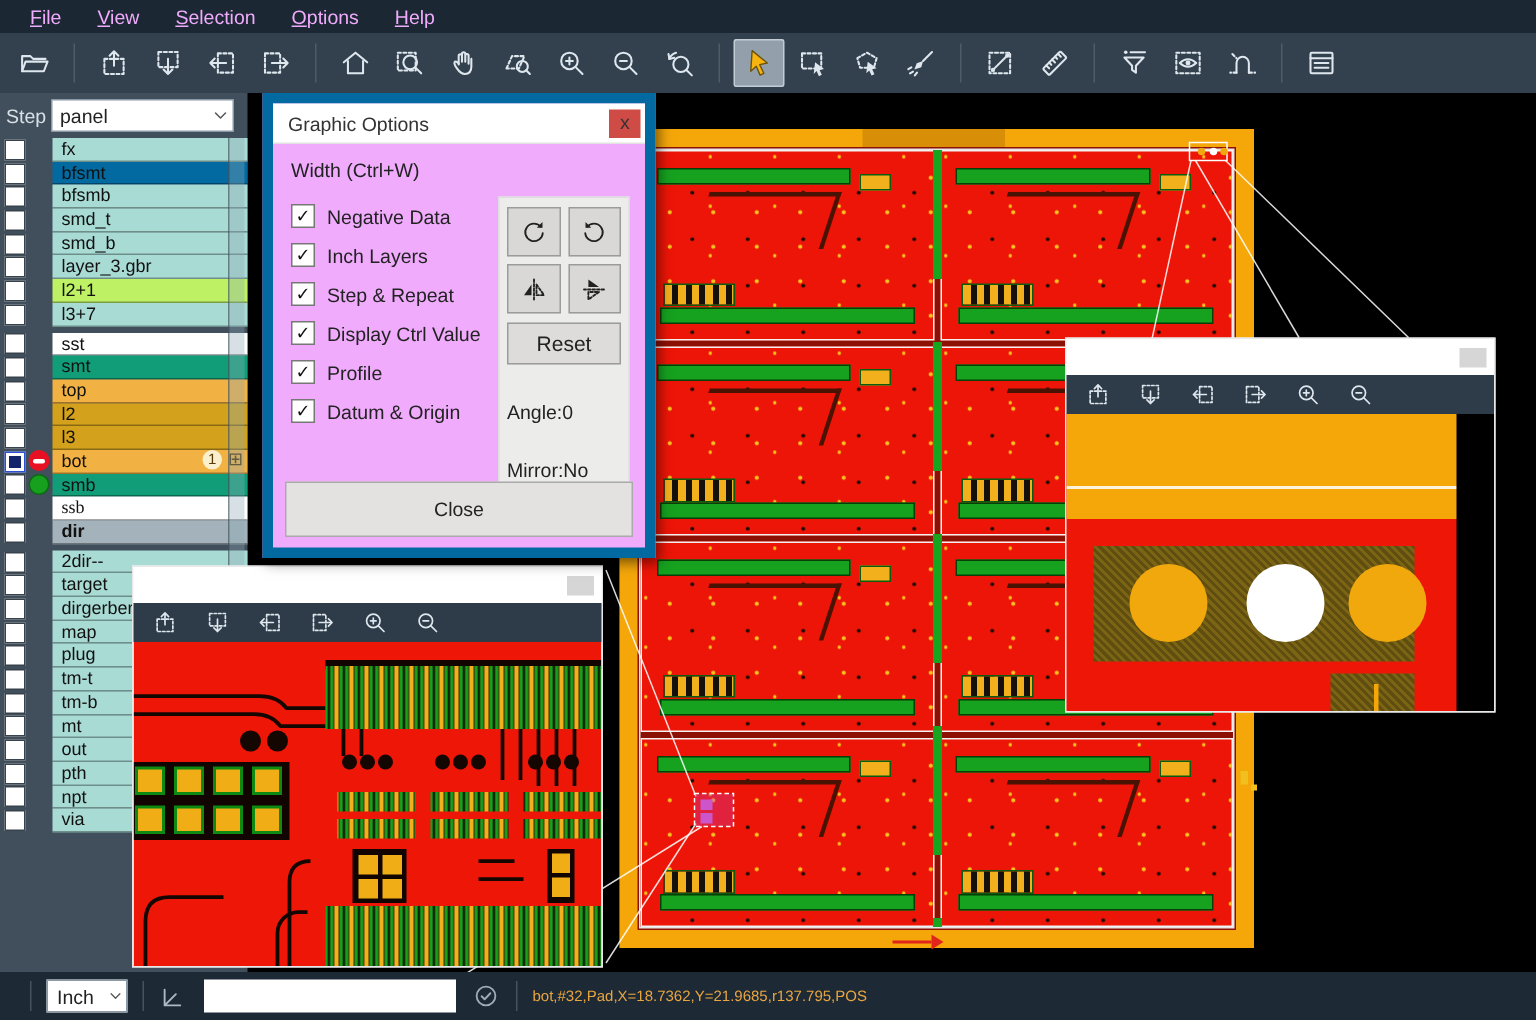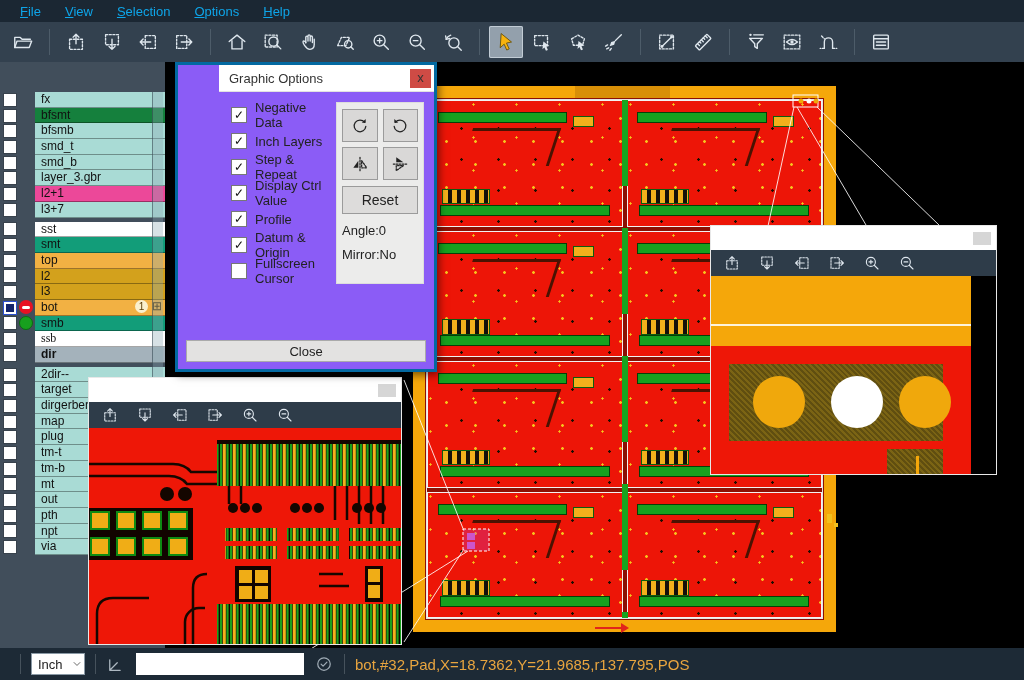--- a/index.html
+++ b/index.html
@@ -2,21 +2,21 @@
 <html><head>
 <meta charset="utf-8">
 <style>
   html,body{margin:0;padding:0;background:#000;}
   #app{position:relative;width:1024px;height:680px;overflow:hidden;
        font-family:"Liberation Sans",sans-serif;background:#000;user-select:none;}
   
   #menubar{position:absolute;left:0;top:0;width:1024px;height:22px;background:#1b2733;z-index:8;
            display:flex;align-items:center;}
   #menu-list{list-style:none;margin:0;padding:0 0 0 8px;display:flex;gap:0;}
-  #menu-list li{color:#0ea5e9;font-size:13px;padding:2px 12px;cursor:default;}
+  #menu-list li{color:#f0abfc;font-size:13px;padding:2px 12px;cursor:default;}
   #menu-list li u{text-decoration:underline;}
   
   #toolbar{position:absolute;left:0;top:22px;width:1024px;height:40px;background:#33414f;z-index:8;
            display:flex;align-items:center;gap:2px;padding-left:6px;box-sizing:border-box;}
   .tsep{width:1px;height:26px;background:#4d5c69;margin:0 7px;flex:none;}
   .tool{width:34px;height:32px;display:flex;align-items:center;justify-content:center;
         background:transparent;border:none;border-radius:2px;padding:0;flex:none;cursor:pointer;}
   .tool.active{background:#93a0ac;box-shadow:inset 0 0 0 1px #c2ccd5;}
   .ic{width:22px;height:22px;color:#dfe7ee;stroke:currentColor;fill:none;stroke-width:1.5;
       stroke-linecap:round;stroke-linejoin:round;display:block;}
@@ -75,22 +75,22 @@
         background:repeating-linear-gradient(90deg,#f2b01c 0 5px,#15100a 5px 9px);border:1px solid #0c5c10;}
   .chip{position:absolute;right:14%;top:12%;width:10%;height:7%;background:#f2b01c;border:1px solid #0c5c10;}
   #midstrip{position:absolute;left:calc(50% - 3px);top:2px;bottom:2px;width:6px;
             background:repeating-linear-gradient(180deg,#17a41f 0 86px,rgba(0,0,0,0) 86px 128px);}
   #dir-arrow{position:absolute;left:430px;top:565px;width:26px;height:2px;background:#e1251b;}
   #dir-arrow::after{content:"";position:absolute;right:-8px;top:-4px;border-left:8px solid #e1251b;
             border-top:5px solid transparent;border-bottom:5px solid transparent;}
   .speck{position:absolute;background:#f2c01e;}
   #leaders{position:absolute;left:165px;top:62px;z-index:2;pointer-events:none;}
   
-  #dialog{position:absolute;left:175px;top:62px;width:262px;height:310px;background:#8b5cf6;
-          border:3px solid #0369a1;box-shadow:2px 3px 8px rgba(0,0,0,.5);z-index:5;box-sizing:border-box;padding-left:41px;}
+  #dialog{position:absolute;left:175px;top:62px;width:262px;height:310px;background:#f0abfc;
+          border:7px solid #0369a1;box-shadow:2px 3px 8px rgba(0,0,0,.5);z-index:5;box-sizing:border-box;}
   .dlg-title{height:26px;background:#fff;display:flex;align-items:center;padding-left:10px;
              border-bottom:1px solid #e3e2e1;}
   .dlg-title span{font-size:13px;color:#333;}
   .dlg-close{margin-left:auto;width:21px;height:19px;background:#cf4b45;color:#fff;border:none;
              font-size:11px;line-height:17px;cursor:pointer;margin-right:3px;padding:0;}
   .dlg-label{font-size:13px;color:#222;margin:10px 0 6px 12px;}
   .radio-box{margin:0 10px;background:#fafafa;border:1px solid #d8d7d6;height:32px;display:flex;
              align-items:center;padding:0 8px;gap:22px;}
   .radio-item{display:flex;align-items:center;gap:6px;font-size:13px;color:#222;}
   .radio{width:13px;height:13px;border:1px solid #555;border-radius:50%;position:relative;background:#fff;}
@@ -100,22 +100,22 @@
   .checkrow{display:flex;align-items:center;height:26px;gap:8px;font-size:13px;color:#222;}
   .dcb{width:14px;height:14px;background:#fff;border:1px solid #777;display:flex;align-items:center;
        justify-content:center;font-size:12px;color:#111;line-height:1;flex:none;}
   .dlg-right{width:88px;background:#ececeb;border:1px solid #ddd;padding:6px 5px;box-sizing:border-box;}
   .btn-grid{display:grid;grid-template-columns:1fr 1fr;gap:5px;}
   .sq-btn{height:33px;background:#d9d8d7;border:1px solid #9b9b9b;display:flex;align-items:center;
           justify-content:center;cursor:pointer;padding:0;}
   .sq-btn .ic{color:#222;width:20px;height:20px;}
   .reset-btn{width:100%;height:28px;margin-top:6px;background:#dddcdb;border:1px solid #9b9b9b;
              font-size:14px;color:#222;cursor:pointer;font-family:inherit;}
-  .dlg-info{font-size:13px;color:#222;margin-top:9px;}
-  .close-btn{position:absolute;left:8px;right:8px;bottom:7px;height:22px;background:#e3e2e1;
+  .dlg-info{font-size:13px;color:#222;margin-top:24px;}
+  .close-btn{position:absolute;left:8px;right:8px;bottom:7px;height:37px;background:#e3e2e1;
              border:1px solid #aaa;font-size:13px;color:#222;cursor:pointer;font-family:inherit;}
   
   .magwin{position:absolute;z-index:4;border:1px solid #e8e8e8;box-sizing:border-box;background:#fff;}
   #mag1{left:88px;top:377px;width:314px;height:268px;}
   #mag2{left:710px;top:225px;width:287px;height:250px;}
   .mw-title{height:24px;background:#fff;display:flex;align-items:center;justify-content:flex-end;}
   .mw-btn{width:18px;height:13px;background:#d6d6d6;margin-right:5px;}
   .mw-tools{height:26px;background:#2e3c49;display:flex;align-items:center;gap:11px;padding-left:9px;}
   .mw-content{position:relative;overflow:hidden;}
   #mag1 .mw-content{height:216px;}
@@ -133,21 +133,21 @@
   
   #statusbar{position:absolute;left:0;bottom:0;width:1024px;height:32px;background:#1d2a36;z-index:8;
              display:flex;align-items:center;gap:10px;padding-left:20px;box-sizing:border-box;}
   .ssep{width:1px;height:20px;background:#46525c;flex:none;}
   #unit-combo{width:54px;height:22px;background:#fff;border:1px solid #8a99a5;display:flex;align-items:center;
               font-size:13px;color:#222;padding-left:6px;box-sizing:border-box;}
   #unit-combo .chev{margin-left:auto;width:14px;height:14px;color:#555;}
   #corner-ic{width:20px;height:20px;color:#aeb9c2;}
   #cmd-input{width:168px;height:22px;background:#fff;border:none;font-size:13px;padding:0 4px;box-sizing:border-box;}
   #sync-ic{width:20px;height:20px;color:#9fabb5;}
-  #sel-info{font-size:15px;color:#e9a53f;white-space:nowrap;}
+  #sel-info{font-size:10px;color:#e9a53f;white-space:nowrap;}
 </style>
 </head>
 <body>
 
 <svg width="0" height="0" style="position:absolute">
 <defs>
 <symbol id="ic-folder" viewBox="0 0 24 24">
         <path d="M3 18 V7 h6 l2 2 h9"></path>
         <path d="M3 18 l2.5-7 h16 l-2.7 7 z"></path>
       </symbol>
@@ -490,32 +490,41 @@
     <rect x="628" y="33" width="25" height="12" fill="none" stroke="#fff"></rect>
     <circle cx="636" cy="39" r="2.5" fill="#f0a80c"></circle>
       <circle cx="644" cy="39" r="2.5" fill="#ffffff"></circle>
       <circle cx="651" cy="39" r="2.5" fill="#f0a80c"></circle>
     <rect x="298" y="467" width="26" height="22" fill="rgba(200,60,170,0.35)" stroke="#fff" stroke-dasharray="3 2"></rect>
     <rect x="302" y="471" width="8" height="7" fill="#cc55cc"></rect>
       <rect x="302" y="480" width="8" height="7" fill="#cc55cc"></rect>
   </svg>
 
   <div id="sidebar">
+    <div id="step-row">
+      <span id="step-label">Step</span>
+      <div id="step-combo">
+        <span>panel</span>
+        <svg class="ic chev">
+            <use href="#ic-chevron"></use>
+          </svg>
+      </div>
+    </div>
     <div id="layer-list">
         <div class="lrow">
           <span class="cb"></span>
           <span class="ind"></span>
           <div class="cell" style="background: rgb(169, 219, 213);">
             <span>fx</span>
           </div>
         </div>
         <div class="lrow">
           <span class="cb"></span>
           <span class="ind"></span>
-          <div class="cell" style="background: #15803d;">
+          <div class="cell" style="background: #0369a1;">
             <span>bfsmt</span>
           </div>
         </div>
         <div class="lrow">
           <span class="cb"></span>
           <span class="ind"></span>
           <div class="cell" style="background: rgb(169, 219, 213);">
             <span>bfsmb</span>
           </div>
         </div>
@@ -536,21 +545,21 @@
         <div class="lrow">
           <span class="cb"></span>
           <span class="ind"></span>
           <div class="cell" style="background: rgb(169, 219, 213);">
             <span>layer_3.gbr</span>
           </div>
         </div>
         <div class="lrow">
           <span class="cb"></span>
           <span class="ind"></span>
-          <div class="cell" style="background: #ec4899;">
+          <div class="cell" style="background: #bef264;">
             <span>l2+1</span>
           </div>
         </div>
         <div class="lrow">
           <span class="cb"></span>
           <span class="ind"></span>
           <div class="cell" style="background: rgb(169, 219, 213);">
             <span>l3+7</span>
           </div>
         </div>
@@ -863,20 +872,21 @@
       </div>
       <div id="m2-black"></div>
     </div>
   </div>
 
   <div id="dialog">
     <div class="dlg-title">
       <span>Graphic Options</span>
       <button class="dlg-close"><span>x</span></button>
     </div>
+    <div class="dlg-label">Width (Ctrl+W)</div>
     <div class="dlg-cols">
       <div id="check-list">
           <label class="checkrow">
             <span class="dcb">✓</span>
             <span>Negative Data</span>
           </label>
           <label class="checkrow">
             <span class="dcb">✓</span>
             <span>Inch Layers</span>
           </label>
@@ -889,24 +899,20 @@
             <span>Display Ctrl Value</span>
           </label>
           <label class="checkrow">
             <span class="dcb">✓</span>
             <span>Profile</span>
           </label>
           <label class="checkrow">
             <span class="dcb">✓</span>
             <span>Datum &amp; Origin</span>
           </label>
-          <label class="checkrow">
-            <span class="dcb"></span>
-            <span>Fullscreen Cursor</span>
-          </label>
         </div>
       <div class="dlg-right">
         <div class="btn-grid">
           <button class="sq-btn">
               <svg class="ic">
                 <use href="#ic-rotcw"></use>
               </svg>
             </button>
           <button class="sq-btn">
               <svg class="ic">

